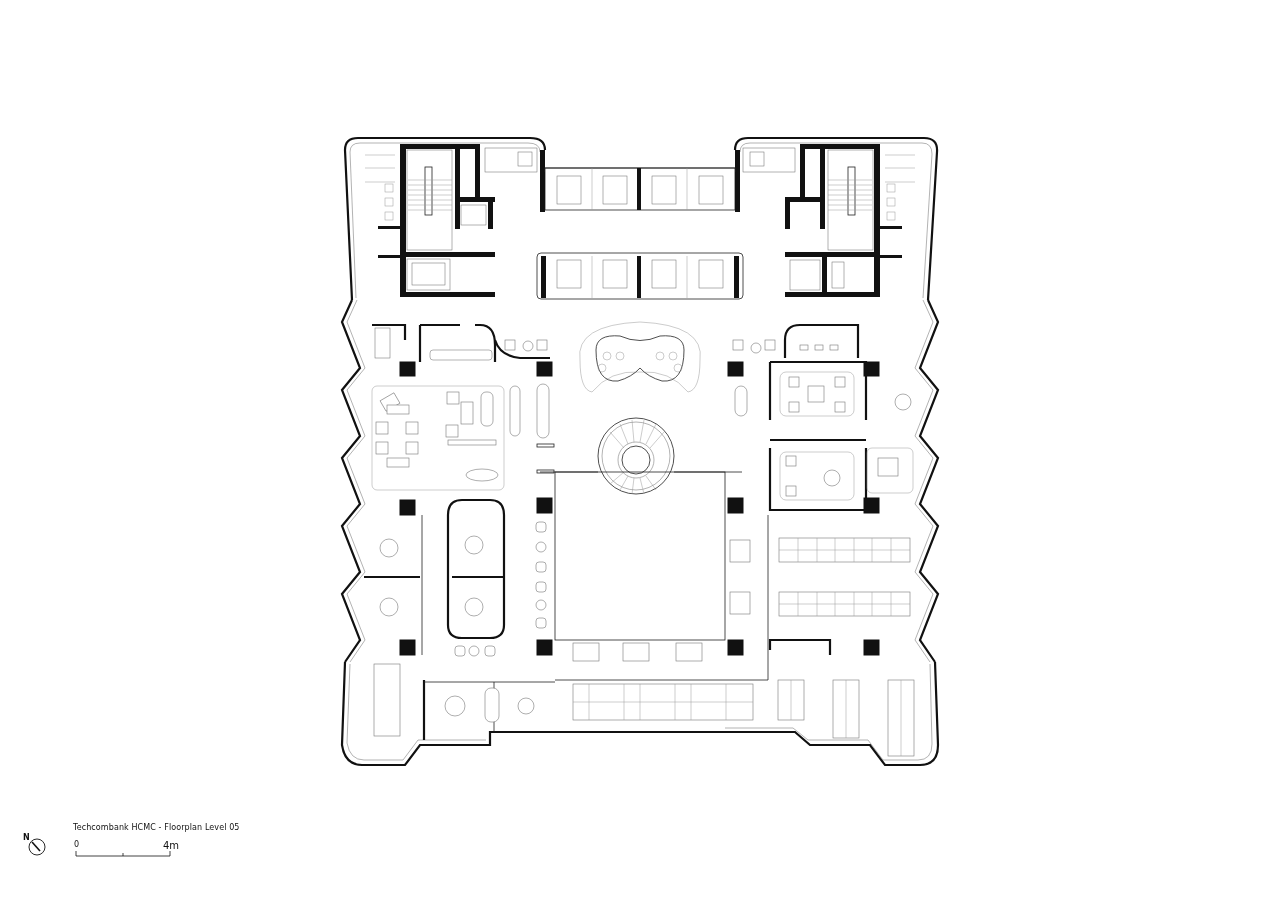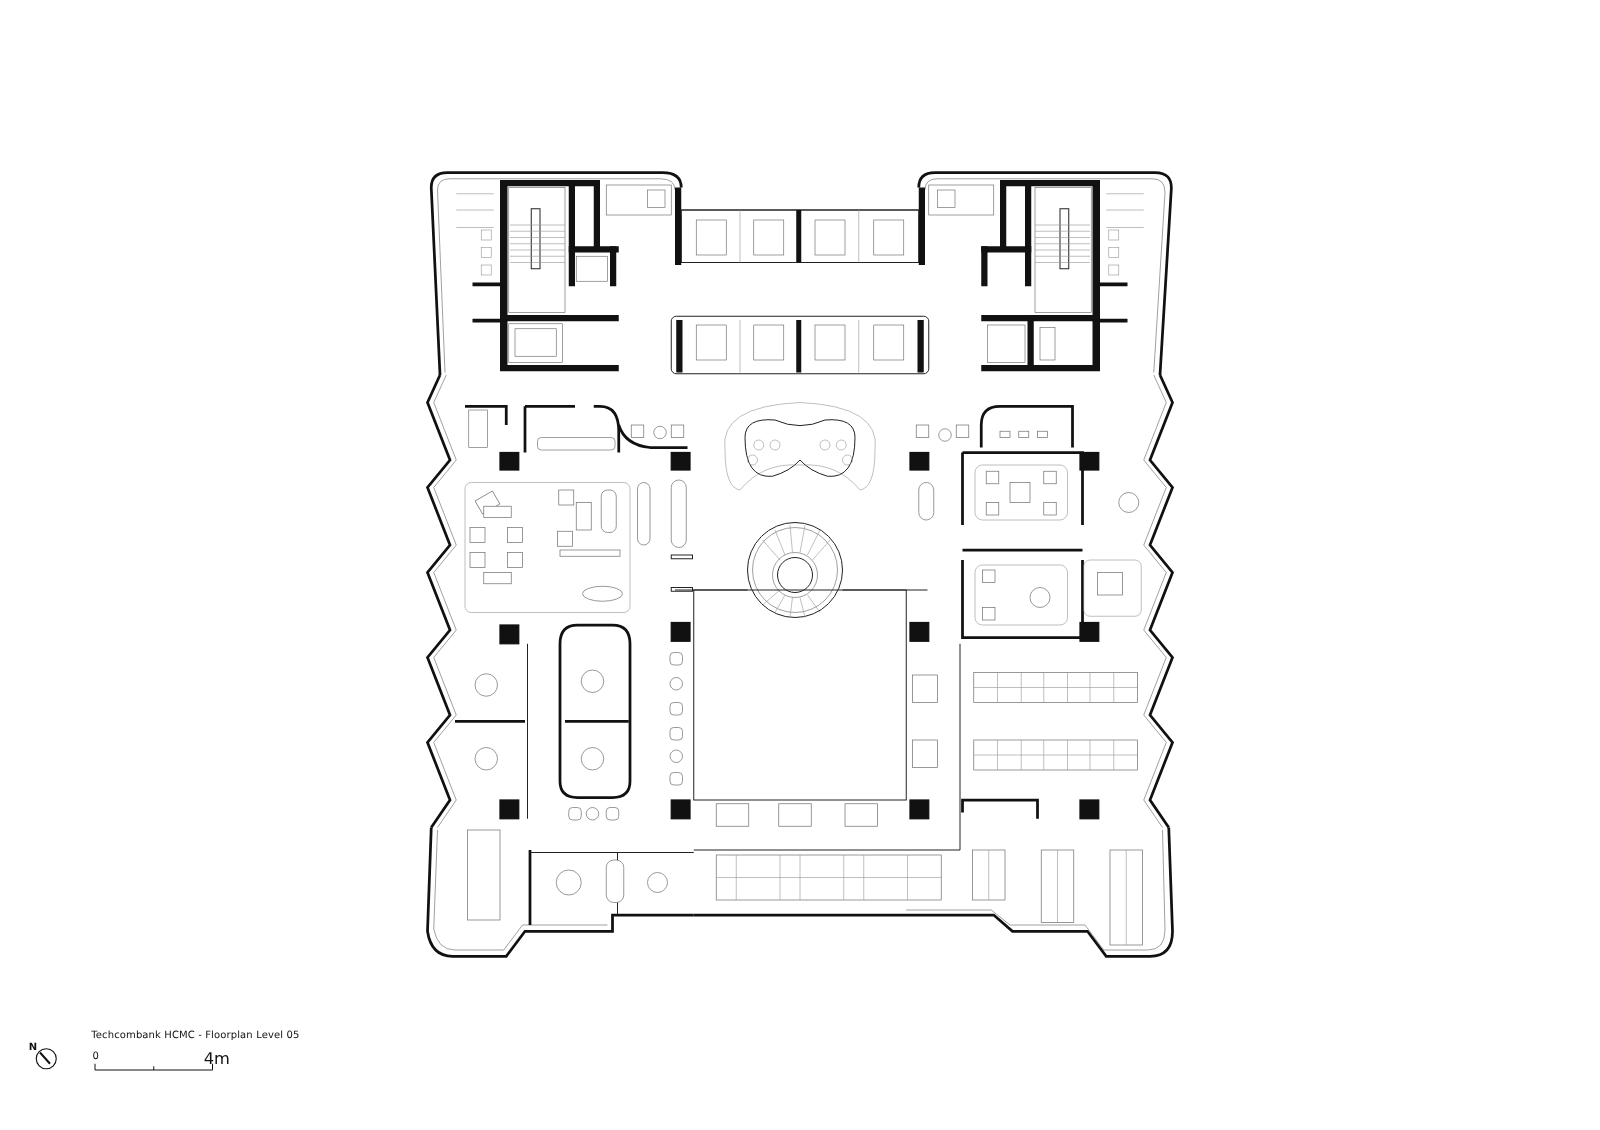--- a/index.html
+++ b/index.html
@@ -1,20 +1,20 @@
 <!DOCTYPE html>
 <html><head>
 <meta charset="utf-8">
 <style>
   html,body{margin:0;padding:0;background:#ffffff;}
   body{width:1280px;height:904px;position:relative;overflow:hidden;font-family:"DejaVu Sans",sans-serif;}
   #plan{position:absolute;left:0;top:0;width:1280px;height:904px;}
   .caption{position:absolute;left:73px;top:823px;font-size:8px;color:#111;letter-spacing:0.1px;font-family:"DejaVu Sans",sans-serif;}
   .scale-zero{position:absolute;left:74px;top:840px;font-size:8px;color:#111;}
-  .scale-max{position:absolute;left:163px;top:840px;font-size:13px;color:#111;}
+  .scale-max{position:absolute;left:163px;top:840px;font-size:10px;color:#111;}
   .north-label{position:absolute;left:23px;top:833px;font-size:8px;color:#111;font-weight:bold;}
   .wall{fill:#111;stroke:none;}
   .ln{fill:none;stroke:#222;stroke-width:0.8;}
   .thin{fill:none;stroke:#666;stroke-width:0.5;}
   .faint{fill:none;stroke:#999;stroke-width:0.5;}
   .heavy{fill:none;stroke:#111;stroke-width:2.2;}
   .col{fill:#111;stroke:#111;stroke-width:1;}
   .furn{fill:#fff;stroke:#777;stroke-width:0.6;}
 </style>
 </head>

